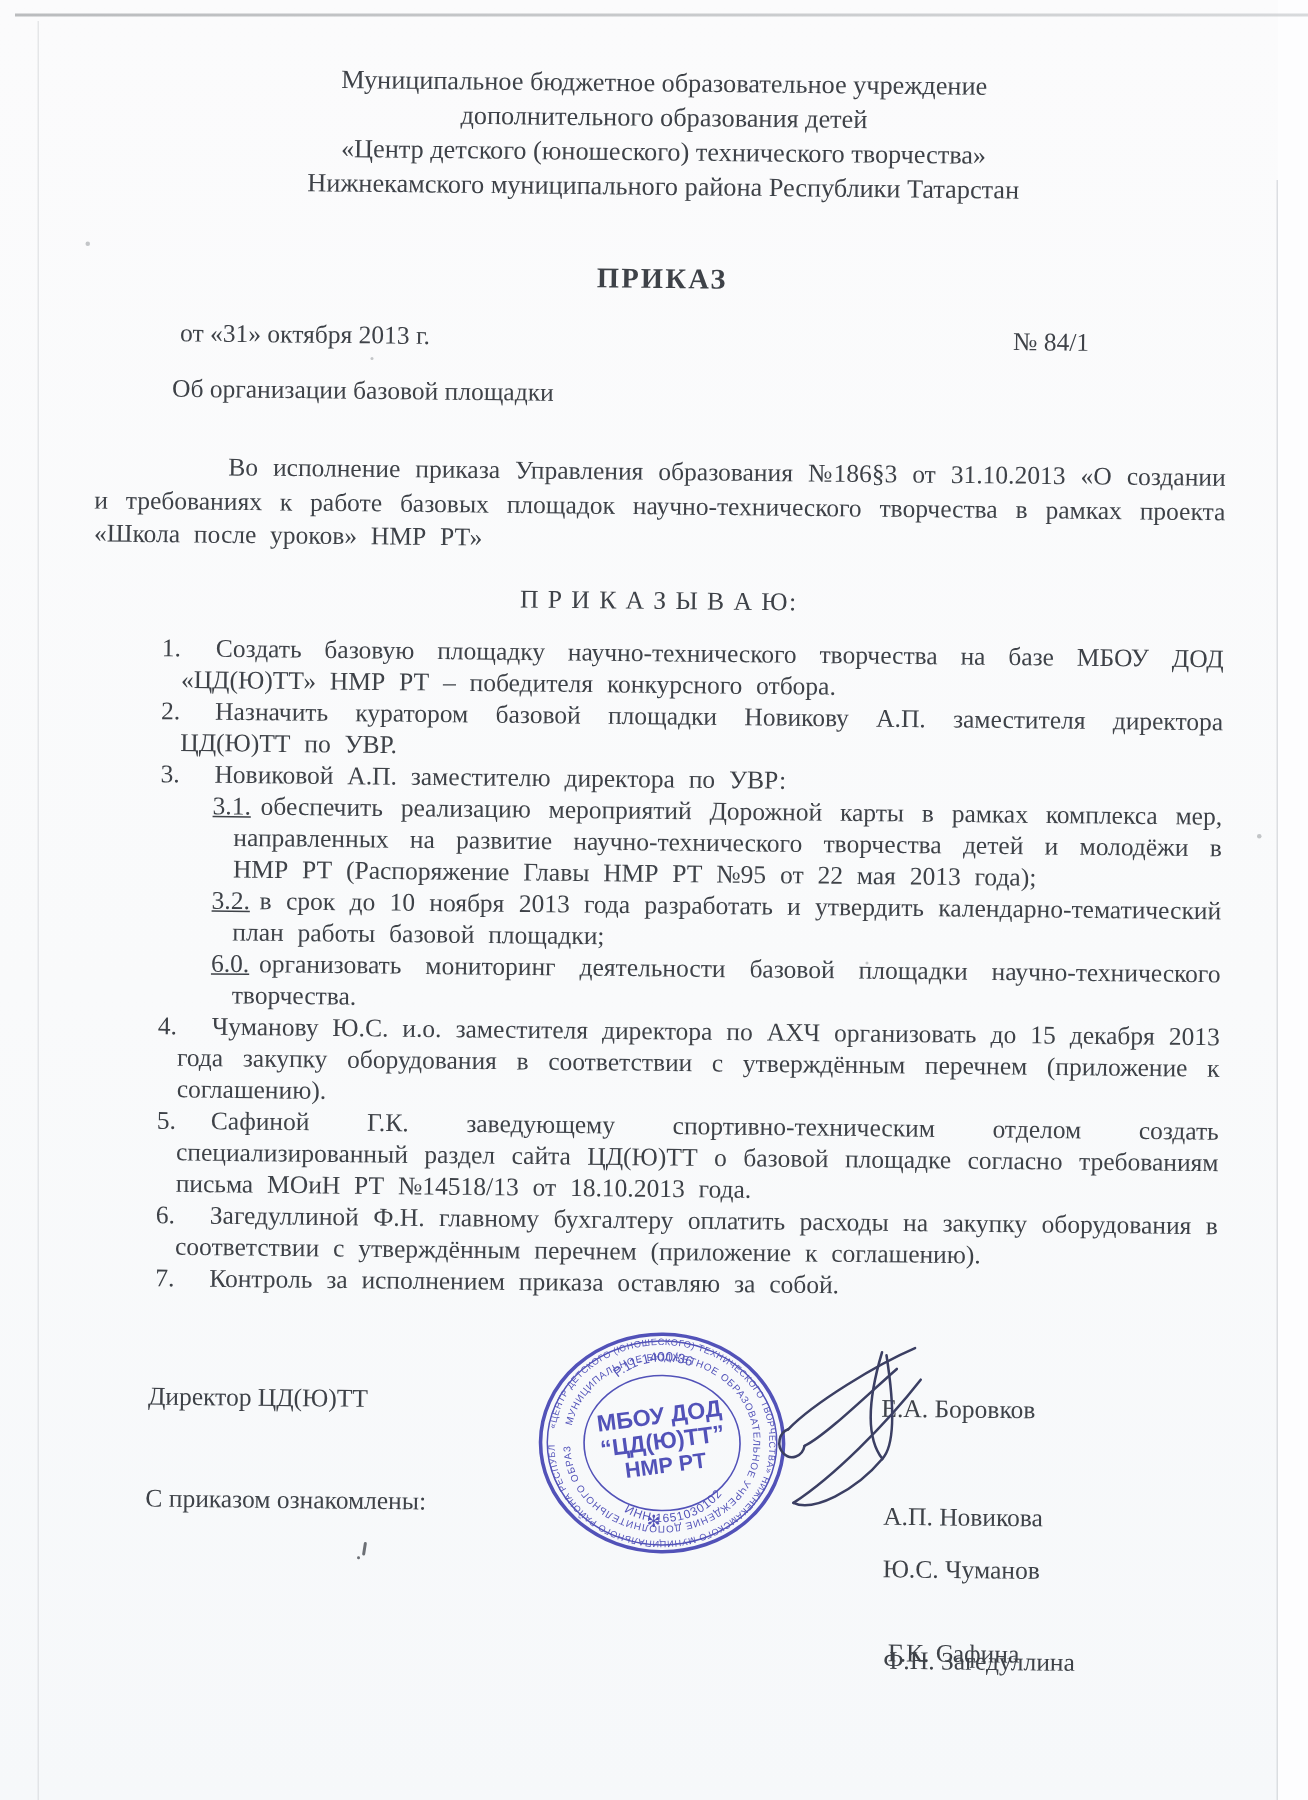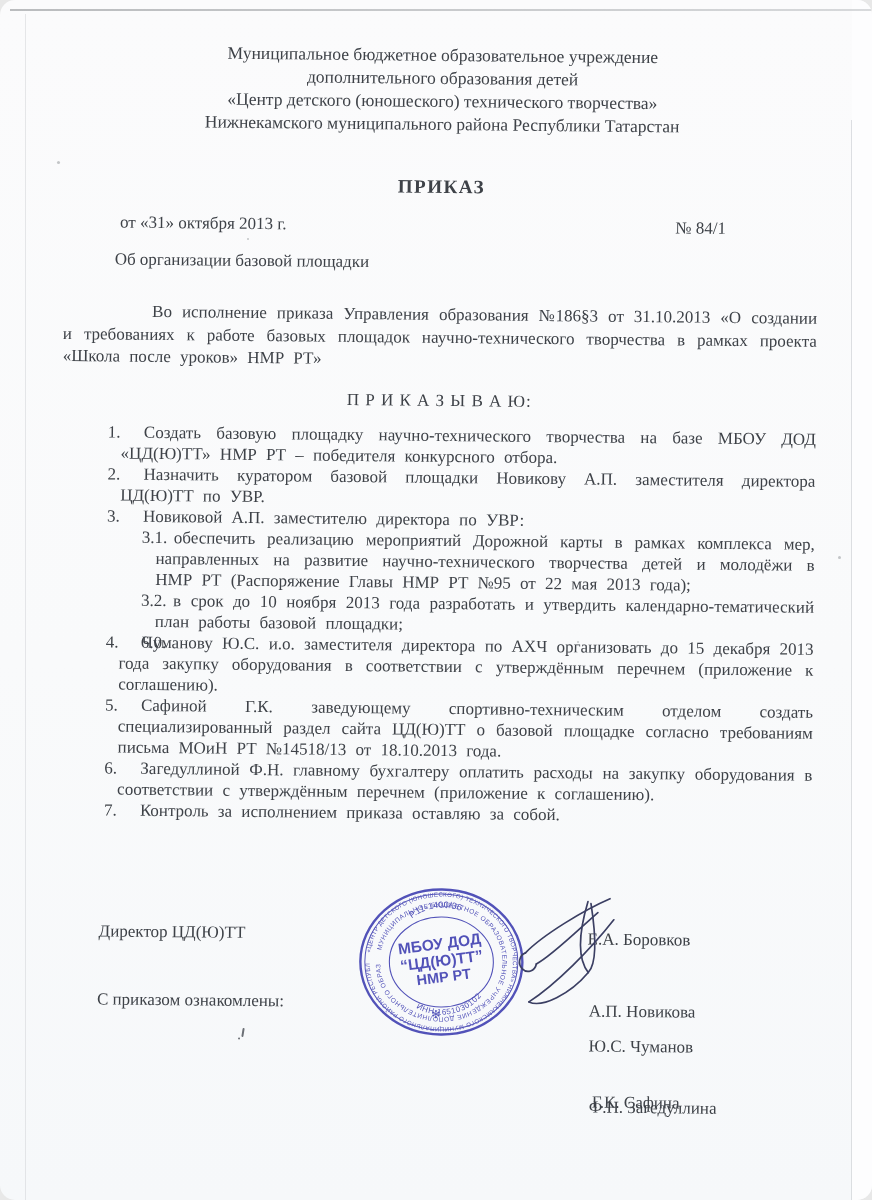--- a/index.html
+++ b/index.html
@@ -4,21 +4,20 @@
 <style>
   html,body{margin:0;padding:0;background:#e8e8e8;}
   .page{
     position:relative;
     width:872px;height:1200px;
     margin:0 auto;
     background:linear-gradient(180deg,#fbfbfc 0%,#f9fafb 55%,#f6f8fa 100%);
     overflow:hidden;
     font-family:"Liberation Serif", serif;
     color:#3e4248;
-    border-radius:15px;
   }
   
   .scan-top-line{position:absolute;top:9px;left:10px;right:0;height:2px;
     background:linear-gradient(to right,#8f9295 0%,#a8abae 55%,#bfc2c5 100%);opacity:.6;}
   .scan-left-line{position:absolute;top:14px;bottom:0;left:25px;width:1px;background:#c9ccd1;opacity:.45;}
   .scan-right-line{position:absolute;top:120px;bottom:0;left:851px;width:1px;background:#d4d7db;opacity:.8;}
   .scan-right-strip{position:absolute;top:0;bottom:0;left:852px;right:0;background:#fdfdfe;}
   .speck{position:absolute;border-radius:50%;background:#8b8f94;opacity:.5;}
   .ink-mark{position:absolute;left:242px;top:1028px;width:2px;height:9px;background:#4a4e55;
     transform:rotate(9deg);border-radius:1px;opacity:.8;}
@@ -32,21 +31,21 @@
   .meta-date{margin-left:56px;}
   .meta-number{margin-right:92px;}
   .subject{margin:14px 52px 0 117px;font-size:17px;line-height:23px;}
   .intro{margin:30px 52px 0 66px;text-indent:89px;text-align:justify;font-size:17px;line-height:22.5px;word-spacing:5px;}
   .command{margin:17px 52px 0 66px;text-align:center;font-size:17px;letter-spacing:1px;line-height:23px;}
 
   .order-list{margin:13px 52px 0 66px;font-size:17px;line-height:21px;}
   .item{position:relative;margin-left:59px;text-indent:23px;text-align:justify;word-spacing:5px;}
   .item .no{position:absolute;left:-13px;top:0;text-indent:0;word-spacing:0;}
   .item.sub{margin-left:95px;text-indent:18px;}
-  .item.sub .no{left:-14px;}
+  .item.sub .no{left:-14px;text-decoration:underline;}
 
   .sig-label{position:absolute;font-size:17px;white-space:nowrap;}
   .sig-name{position:absolute;font-size:17px;white-space:nowrap;}
   .stamp-svg{position:absolute;left:356px;top:879px;opacity:.88;}
   .signature-svg{position:absolute;left:510px;top:886px;}
 </style>
 </head>
 <body>
 
 <div class="page">
@@ -82,21 +81,21 @@
     <p class="intro">Во исполнение приказа Управления образования №186§3 от 31.10.2013 «О создании и требованиях к работе базовых площадок научно-технического творчества в рамках проекта «Школа после уроков» НМР РТ»</p>
 
     <div class="command">П Р И К А З Ы В А Ю:</div>
 
     <div class="order-list">
       <div class="item"><span class="no">1.</span><span>Создать базовую площадку научно-технического творчества на базе МБОУ ДОД «ЦД(Ю)ТТ» НМР РТ – победителя конкурсного отбора.</span></div>
       <div class="item"><span class="no">2.</span><span>Назначить куратором базовой площадки Новикову А.П. заместителя директора ЦД(Ю)ТТ по УВР.</span></div>
       <div class="item"><span class="no">3.</span><span>Новиковой А.П. заместителю директора по УВР:</span></div>
       <div class="item sub"><span class="no">3.1.</span><span>обеспечить реализацию мероприятий Дорожной карты в рамках комплекса мер, направленных на развитие научно-технического творчества детей и молодёжи в НМР РТ (Распоряжение Главы НМР РТ №95 от 22 мая 2013 года);</span></div>
       <div class="item sub"><span class="no">3.2.</span><span>в срок до 10 ноября 2013 года разработать и утвердить календарно-тематический план работы базовой площадки;</span></div>
-      <div class="item sub"><span class="no">6.0.</span></div>
+      <div class="item sub"><span class="no">6.0.</span><span>организовать мониторинг деятельности базовой площадки научно-технического творчества.</span></div>
       <div class="item"><span class="no">4.</span><span>Чуманову Ю.С. и.о. заместителя директора по АХЧ организовать до 15 декабря 2013 года закупку оборудования в соответствии с утверждённым перечнем (приложение к соглашению).</span></div>
       <div class="item"><span class="no">5.</span><span>Сафиной Г.К. заведующему спортивно-техническим отделом создать специализированный раздел сайта ЦД(Ю)ТТ о базовой площадке согласно требованиям письма МОиН РТ №14518/13 от 18.10.2013 года.</span></div>
       <div class="item"><span class="no">6.</span><span>Загедуллиной Ф.Н. главному бухгалтеру оплатить расходы на закупку оборудования в соответствии с утверждённым перечнем (приложение к соглашению).</span></div>
       <div class="item"><span class="no">7.</span><span>Контроль за исполнением приказа оставляю за собой.</span></div>
     </div>
 
     <span class="sig-label" style="left:108px;top:921px;">Директор ЦД(Ю)ТТ</span>
     <span class="sig-name" style="left:597px;top:924px;">Е.А. Боровков</span>
     <span class="sig-label" style="left:107px;top:989px;">С приказом ознакомлены:</span>
     <span class="sig-name" style="left:599px;top:996px;">А.П. Новикова</span>

